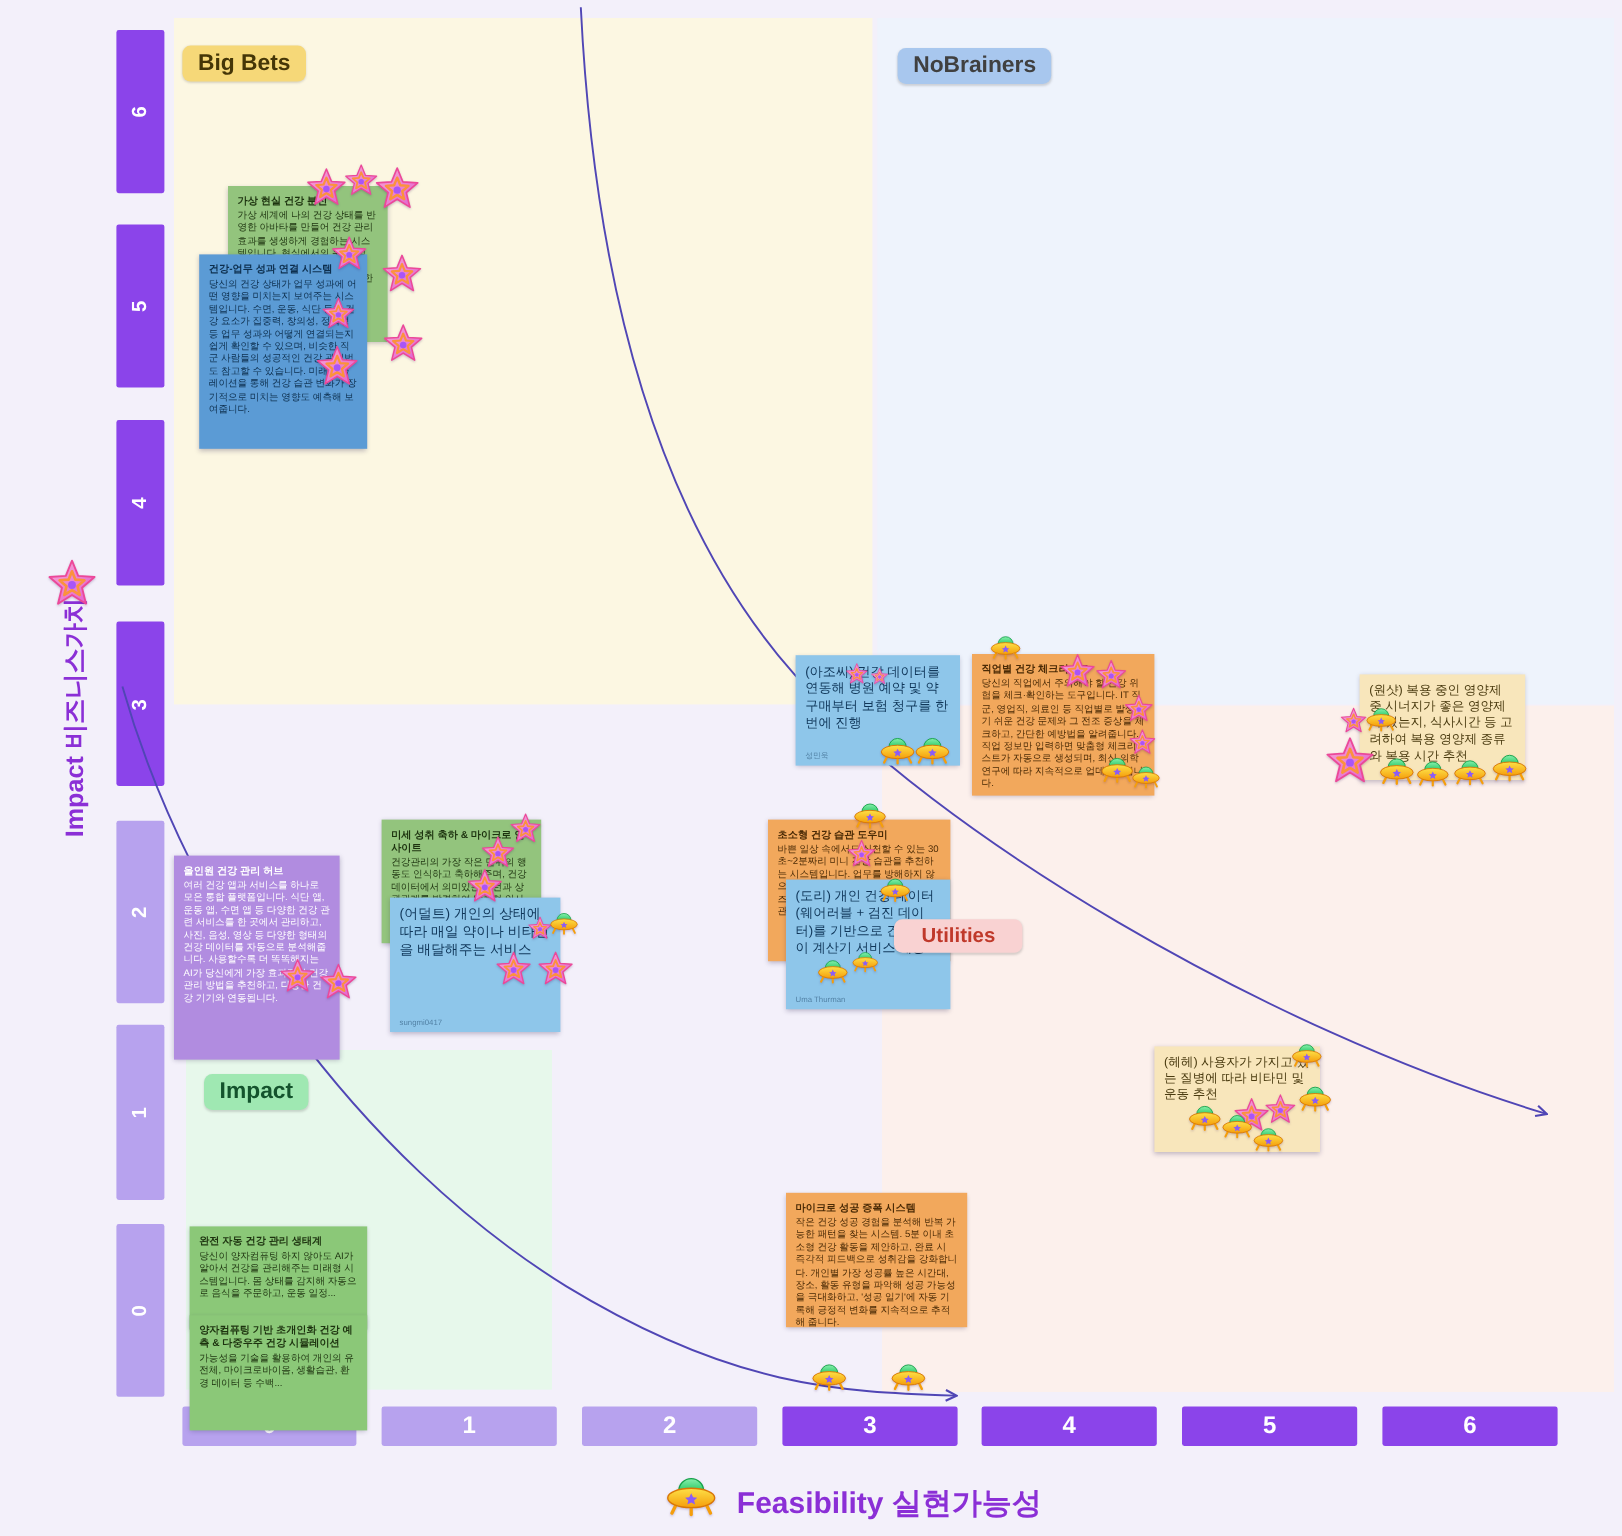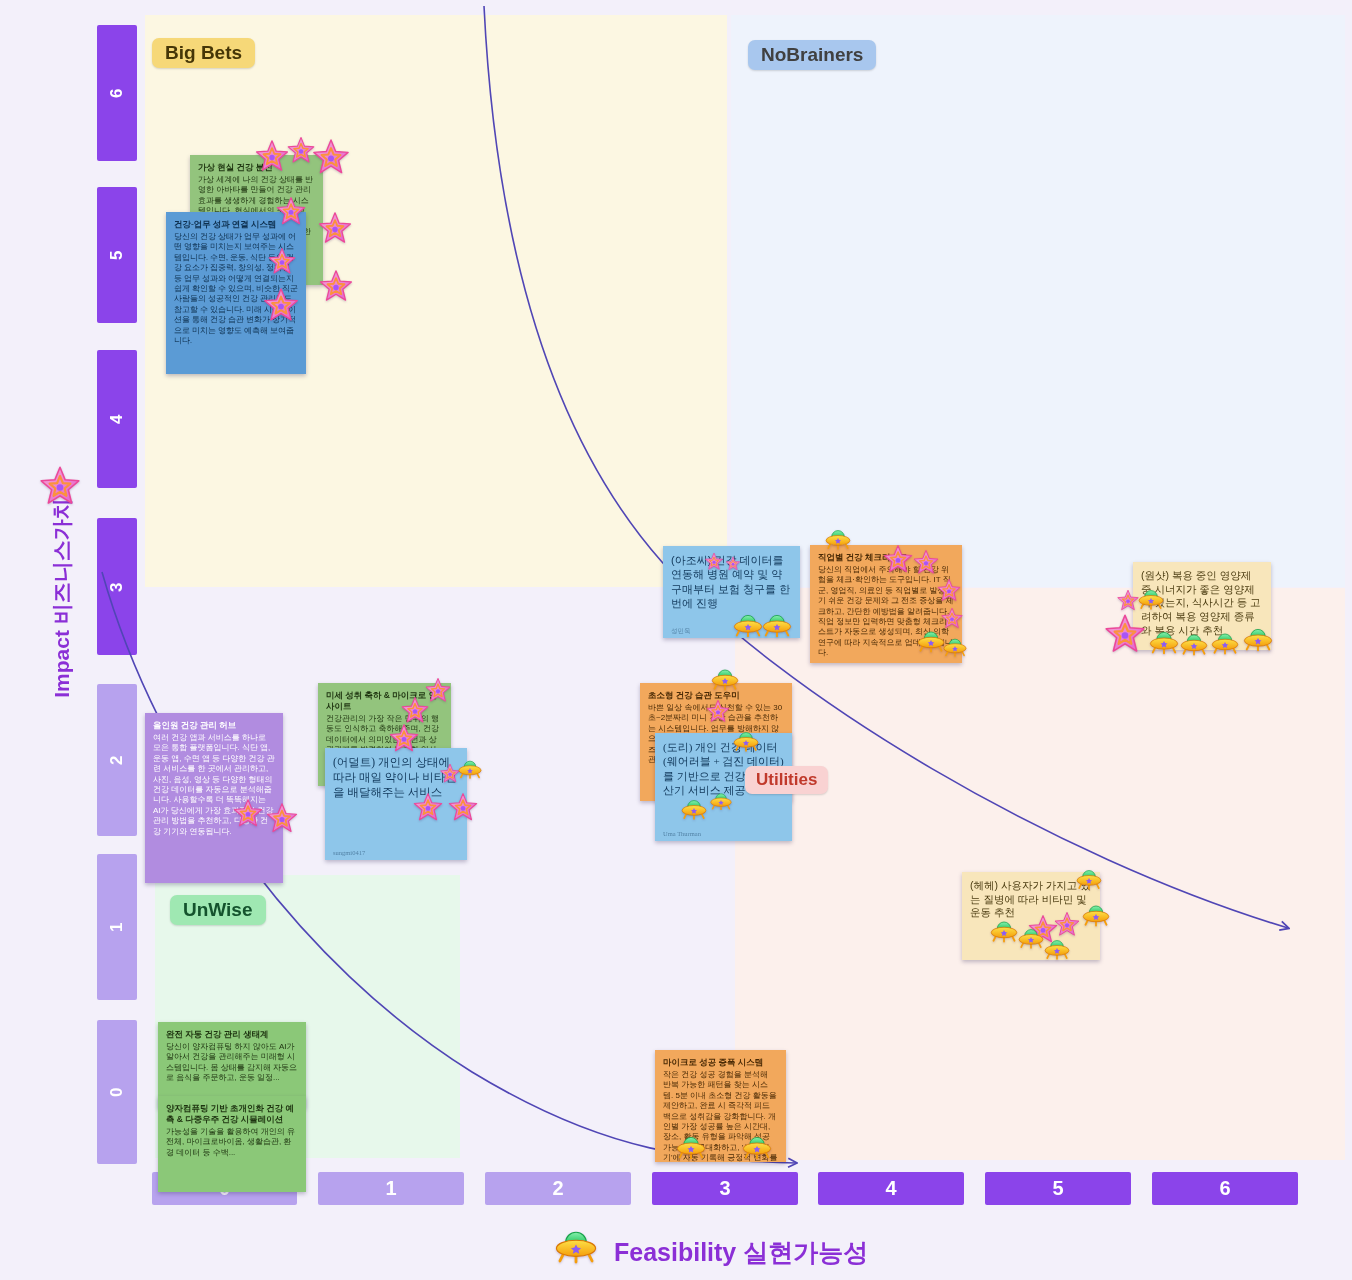--- a/index.html
+++ b/index.html
@@ -7,35 +7,35 @@
   .canvas{position:relative;width:1352px;height:1280px;background:#f3f0fa;overflow:hidden;}
   .quad{position:absolute;z-index:1;}
   #quad-0{left:145px;top:15px;width:582px;height:572px;}
   #quad-1{left:731px;top:15px;width:614px;height:572px;}
   #quad-2{left:155px;top:875px;width:305px;height:283px;}
   #quad-3{left:735px;top:588px;width:610px;height:572px;}
   .badge{position:absolute;z-index:40;padding:4px 13px;border-radius:7px;font-weight:bold;font-size:19px;box-shadow:0 1px 2px rgba(0,0,0,.15);}
   #badge-0{left:152px;top:38px;text-align:right;}
   #badge-1{left:748px;top:40px;}
   #badge-2{left:170px;top:895px;}
-  #badge-3{left:745px;top:766px;font-size:17px;padding:4px 11px;}
+  #badge-3{left:745px;top:766px;font-size:17px;padding:4px 23px;}
   .ytick{position:absolute;left:97px;width:40px;border-radius:2px;display:flex;align-items:center;justify-content:center;z-index:3;}
   .ytick span{transform:rotate(-90deg);color:#fff;font-weight:bold;font-size:17px;letter-spacing:.5px;}
   .xtick{position:absolute;top:1172px;height:33px;border-radius:2px;display:flex;align-items:center;justify-content:center;color:#fff;font-weight:bold;font-size:20px;z-index:3;}
   .dark{background:var(--tick-dark);}
   .light{background:var(--tick-light);}
   .axis-title{position:absolute;color:var(--axis-title);font-weight:bold;z-index:4;white-space:nowrap;}
   #y-title{left:62px;top:598px;transform:translate(-50%,-50%) rotate(-90deg);font-size:21px;}
   #x-title{left:614px;top:1236px;font-size:25px;}
   #curves{position:absolute;left:0;top:0;z-index:5;pointer-events:none;}
   .note{position:absolute;z-index:10;padding:7px 8px;box-sizing:border-box;overflow:hidden;
         box-shadow:0 1.5px 4px rgba(40,30,80,.28);font-size:8px;line-height:1.3;}
   .note .note-title{font-weight:bold;font-size:1.06em;margin-bottom:2px;}
   .note .note-author{position:absolute;left:8px;bottom:3px;font-size:6.5px;opacity:.5;}
-  .z2{z-index:12;font-family:Liberation Serif, serif;}
+  .z2{z-index:12;}
   .sticker{position:absolute;z-index:50;filter:drop-shadow(0 1px 1px rgba(60,20,90,.25));pointer-events:auto;}
   .hidden-defs{position:absolute;width:0;height:0;}
 </style>
 </head>
 <body>
 
 <div class="canvas">
 
   <div class="quad" id="quad-0" style="background: rgb(252, 247, 226);"></div>
   <div class="quad" id="quad-1" style="background: rgb(238, 243, 252);"></div>
@@ -83,21 +83,21 @@
       <div class="xtick dark" style="left: 818px; width: 146px;">4</div>
       <div class="xtick dark" style="left: 985px; width: 146px;">5</div>
       <div class="xtick dark" style="left: 1152px; width: 146px;">6</div>
     </div>
 
   <div class="axis-title" id="y-title">Impact 비즈니스가치</div>
   <div class="axis-title" id="x-title">Feasibility 실현가능성</div>
 
   <div class="badge" id="badge-0" style="background: rgb(246, 216, 120); color: rgb(69, 54, 7);">Big Bets</div>
   <div class="badge" id="badge-1" style="background: rgb(168, 199, 238); color: #404040;">NoBrainers</div>
-  <div class="badge" id="badge-2" style="background: rgb(159, 232, 178); color: rgb(20, 83, 45);">UnWise</div>
+  <div class="badge" id="badge-2" style="background: rgb(159, 232, 178); color: rgb(20, 83, 45);">Impact</div>
   <div class="badge" id="badge-3" style="background: rgb(249, 210, 210); color: rgb(192, 57, 43);">Utilities</div>
 
   <div>
       <div class="note" style="left: 190px; top: 155px; width: 133px; height: 130px; background: rgb(147, 196, 125); color: rgb(29, 51, 15);">
       <div class="note-title">가상 현실 건강 분신</div>
       <div class="note-body">가상 세계에 나의 건강 상태를 반영한 아바타를 만들어 건강 관리 효과를 생생하게 경험하는 시스템입니다. 현실에서의 운동, 식사, 수면이 즉시 가상 캐릭터에 반영되어 건강 습관의 효과를 한 눈으로 확인...</div>
 
     </div>
       <div class="note z2" style="left: 166px; top: 212px; width: 140px; height: 162px; background: rgb(91, 155, 213); color: rgb(13, 47, 78);">
       <div class="note-title">건강-업무 성과 연결 시스템</div>
@@ -152,21 +152,21 @@
       <div class="note" style="left: 158px; top: 1022px; width: 148px; height: 86px; background: rgb(139, 200, 120); color: rgb(29, 51, 15);">
       <div class="note-title">완전 자동 건강 관리 생태계</div>
       <div class="note-body">당신이 양자컴퓨팅 하지 않아도 AI가 알아서 건강을 관리해주는 미래형 시스템입니다. 몸 상태를 감지해 자동으로 음식을 주문하고, 운동 일정...</div>
 
     </div>
       <div class="note" style="left: 158px; top: 1096px; width: 148px; height: 96px; background: rgb(139, 200, 120); color: rgb(29, 51, 15);">
       <div class="note-title">양자컴퓨팅 기반 초개인화 건강 예측 &amp; 다중우주 건강 시뮬레이션</div>
       <div class="note-body">가능성을 기술을 활용하여 개인의 유전체, 마이크로바이옴, 생활습관, 환경 데이터 등 수백...</div>
 
     </div>
-      <div class="note" style="left: 655px; top: 1050px; width: 131px; height: 112px; background: rgb(242, 168, 92); color: rgb(74, 42, 5);">
+      <div class="note" style="left: 655px; top: 994px; width: 151px; height: 112px; background: rgb(242, 168, 92); color: rgb(74, 42, 5);">
       <div class="note-title">마이크로 성공 증폭 시스템</div>
       <div class="note-body">작은 건강 성공 경험을 분석해 반복 가능한 패턴을 찾는 시스템. 5분 이내 초소형 건강 활동을 제안하고, 완료 시 즉각적 피드백으로 성취감을 강화합니다. 개인별 가장 성공률 높은 시간대, 장소, 활동 유형을 파악해 성공 가능성을 극대화하고, '성공 일기'에 자동 기록해 긍정적 변화를 지속적으로 추적해 줍니다.</div>
 
     </div>
     </div>
   <div>
       <svg viewBox="0 0 40 40" width="36" height="36" class="sticker" style="left: 254px; top: 139px;">
         <use href="#star-shape"></use>
       </svg>
       <svg viewBox="0 0 40 40" width="30" height="30" class="sticker" style="left: 286px; top: 136px;">

